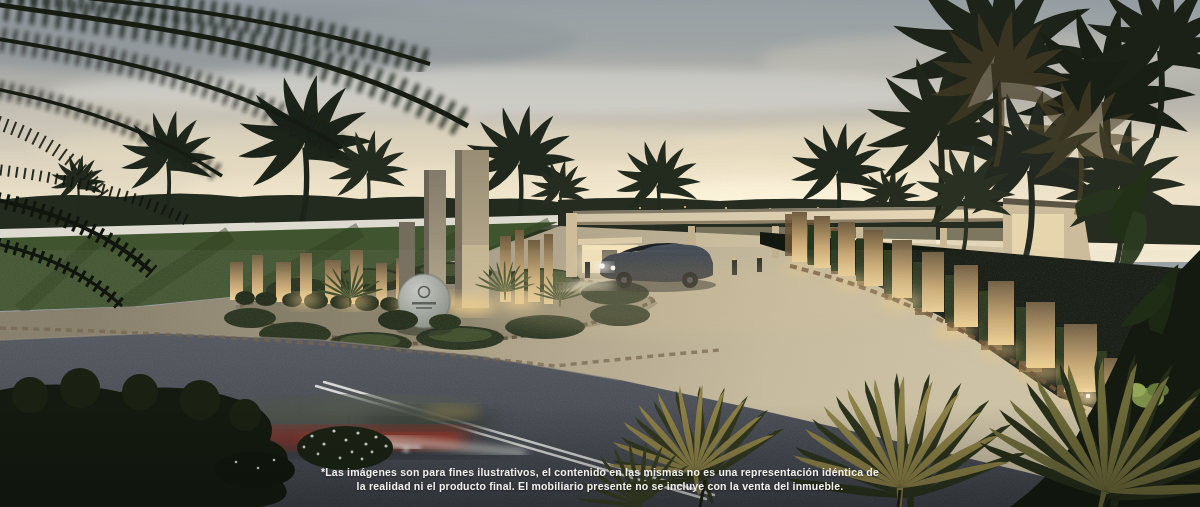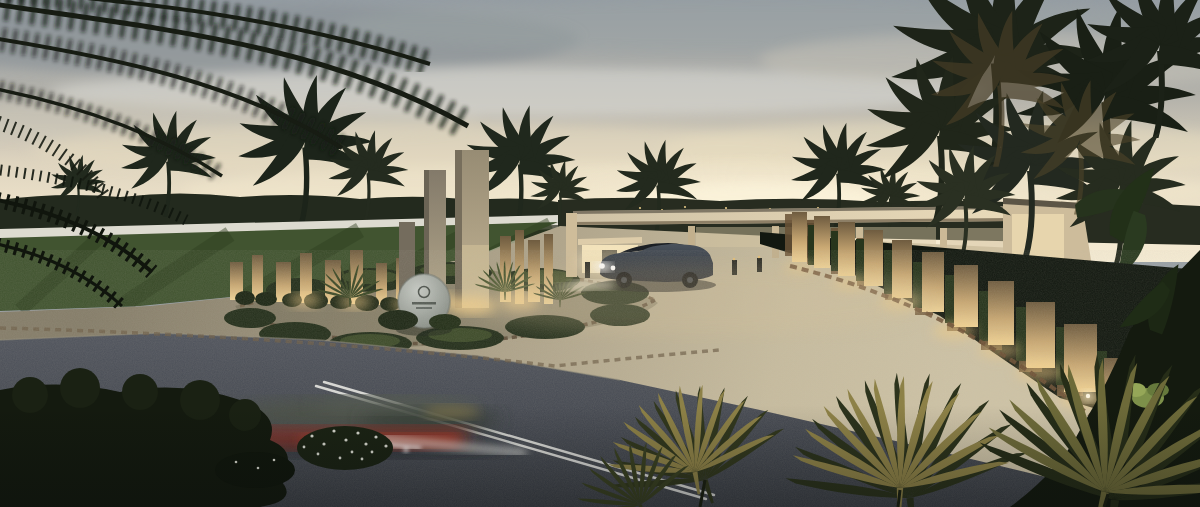--- a/index.html
+++ b/index.html
@@ -488,14 +488,16 @@
     <path d="M-20,36 C120,58 240,84 342,148" stroke-width="4"></path>
     <path d="M-30,84 C60,100 150,128 222,176" stroke-width="18" stroke-dasharray="3,7" opacity=".92" filter="url(#b2)"></path>
     <path d="M-30,84 C60,100 150,128 222,176" stroke-width="3.5"></path>
     <path d="M-10,120 C40,136 80,160 104,196" stroke-width="14" stroke-dasharray="2,6" opacity=".9"></path>
   </g>
 
   <rect x="0" y="405" width="1200" height="102" fill="url(#vignG)"></rect>
 </svg>
 
 <div class="disclaimer">
+  <div>*Las imágenes son para fines ilustrativos, el contenido en las mismas no es una representación idéntica de</div>
+  <div>la realidad ni el producto final. El mobiliario presente no se incluye con la venta del inmueble.</div>
 </div>
 </div>
 
 </body></html>

